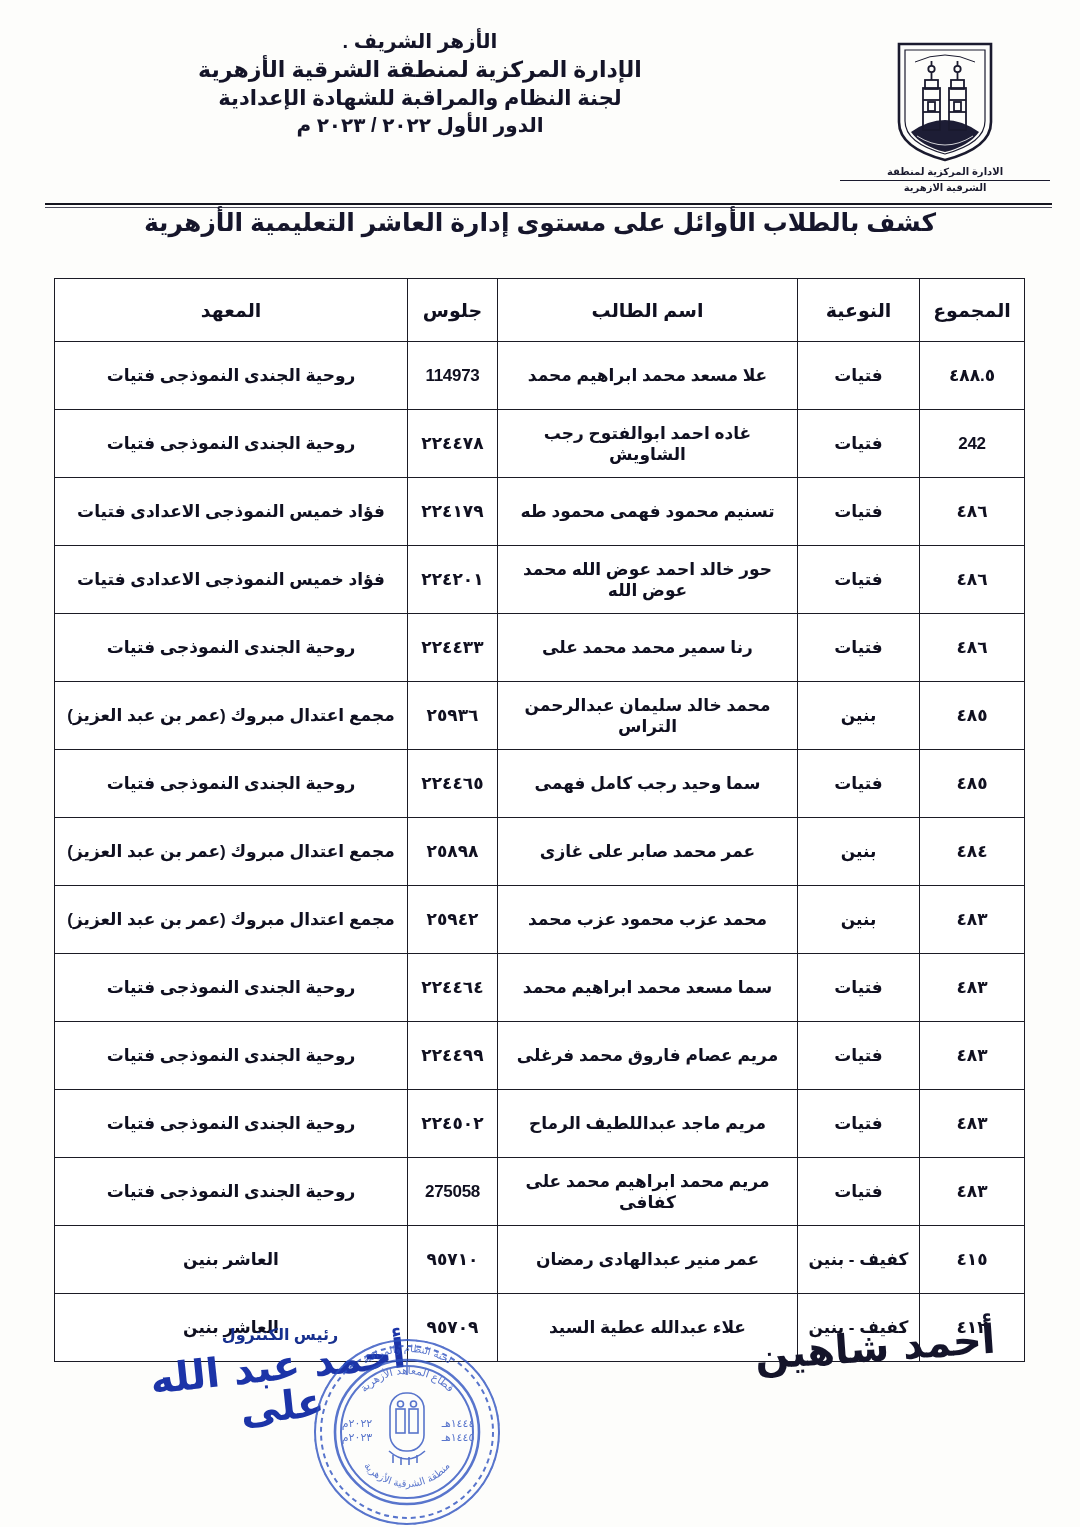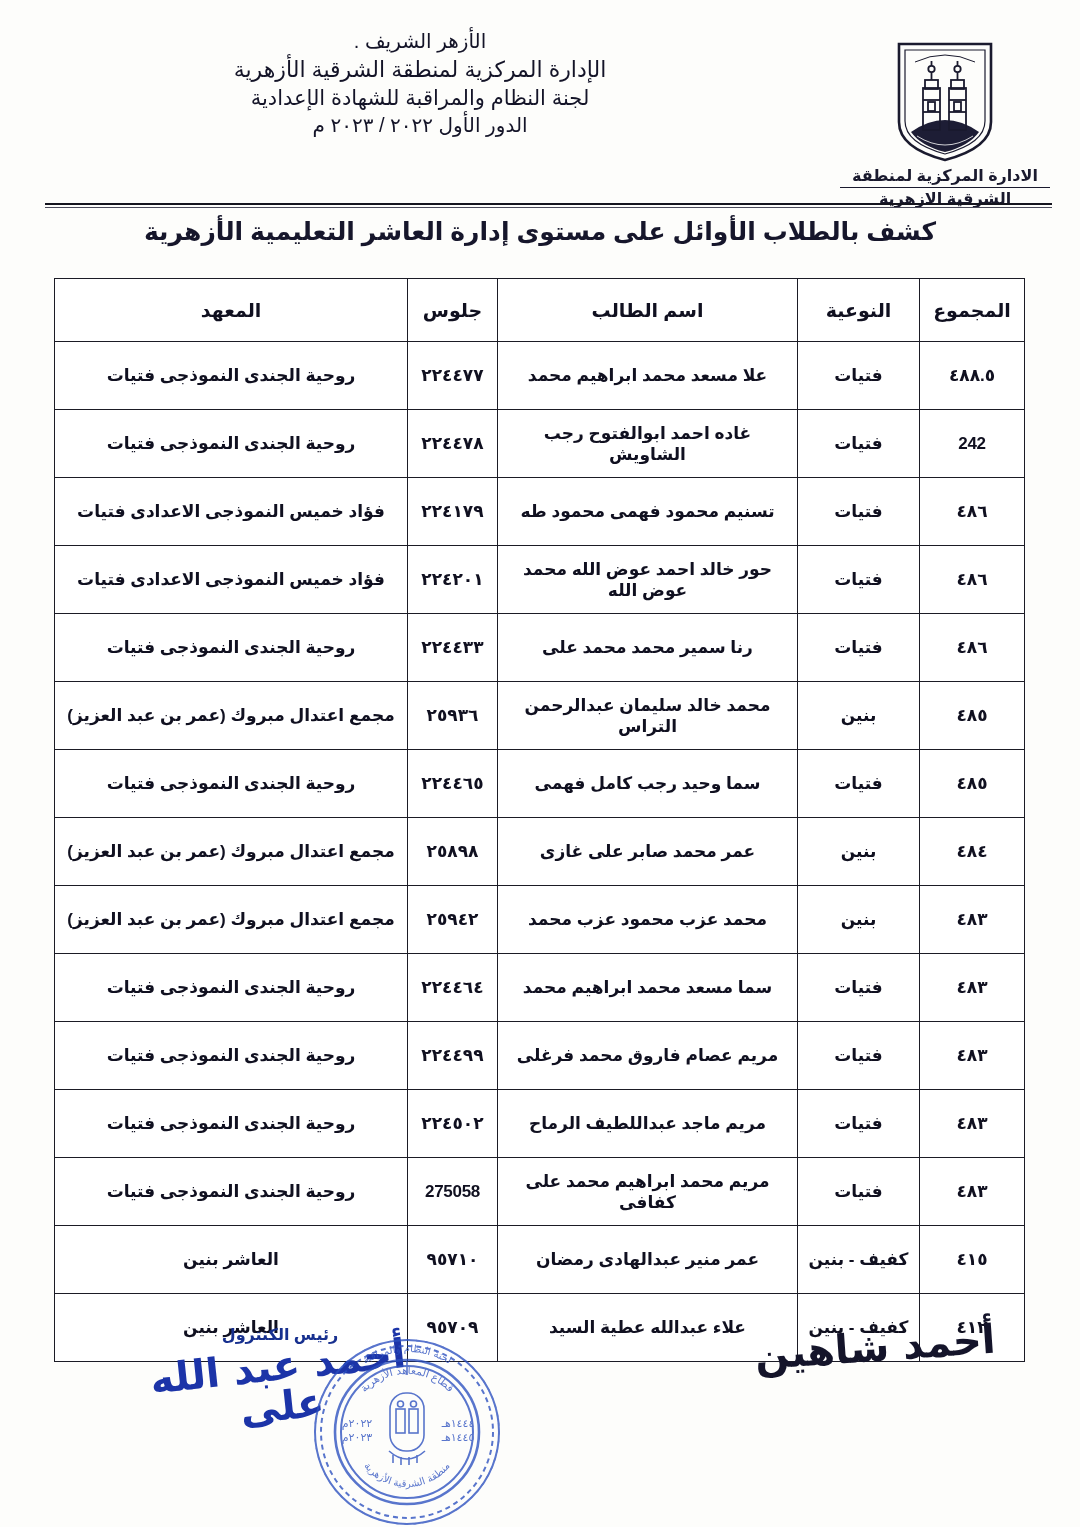--- a/index.html
+++ b/index.html
@@ -36,21 +36,21 @@
     text-align: center;
   }
   .crest {
     width: 108px;
     height: 128px;
     margin: 0 auto;
     display: block;
   }
   .logo-caption {
     margin-top: 2px;
-    font-size: 16px;
+    font-size: 10px;
     font-weight: bold;
     color: #1a1a2e;
     line-height: 1.25;
     letter-spacing: -0.2px;
   }
   .logo-caption .l1 {
     border-bottom: 1.5px solid #1a1a2e;
     display: block;
     padding-bottom: 1px;
   }
@@ -58,21 +58,21 @@
 
   .head-lines {
     position: absolute;
     right: 300px;
     left: 60px;
     top: 0;
     text-align: center;
     color: #141428;
   }
   .head-lines div {
-    font-weight: normal;
+    font-weight: bold;
     line-height: 1.33;
     letter-spacing: -0.3px;
   }
   .hl1 { font-size: 20px; }
   .hl2 { font-size: 22px; }
   .hl3 { font-size: 21px; }
   .hl4 { font-size: 20px; }
 
   .head-rule {
     position: absolute;
@@ -84,21 +84,21 @@
   .head-rule:after {
     content: "";
     display: block;
     margin-top: 2px;
     border-top: 1px solid #4a4a5a;
   }
 
   
   .doc-title {
     position: absolute;
-    top: 217px;
+    top: 208px;
     left: 0;
     right: 0;
     text-align: center;
     font-size: 25px;
     font-weight: bold;
     color: #16162b;
     letter-spacing: -0.4px;
   }
 
   
@@ -255,21 +255,21 @@
           <th>اسم الطالب</th>
           <th>جلوس</th>
           <th>المعهد</th>
         </tr>
       </thead>
       <tbody id="table-body">
           <tr>
             <td class="cell-total">٤٨٨.٥</td>
             <td class="cell-gender">فتيات</td>
             <td class="cell-name">علا مسعد محمد ابراهيم محمد</td>
-            <td class="cell-seat">٢٢٤٤٧٧</td>
+            <td class="cell-seat">114973</td>
             <td class="cell-school">روحية الجندى النموذجى فتيات</td>
           </tr>
           <tr>
             <td class="cell-total">242</td>
             <td class="cell-gender">فتيات</td>
             <td class="cell-name">غاده احمد ابوالفتوح رجب الشاويش</td>
             <td class="cell-seat">٢٢٤٤٧٨</td>
             <td class="cell-school">روحية الجندى النموذجى فتيات</td>
           </tr>
           <tr>

